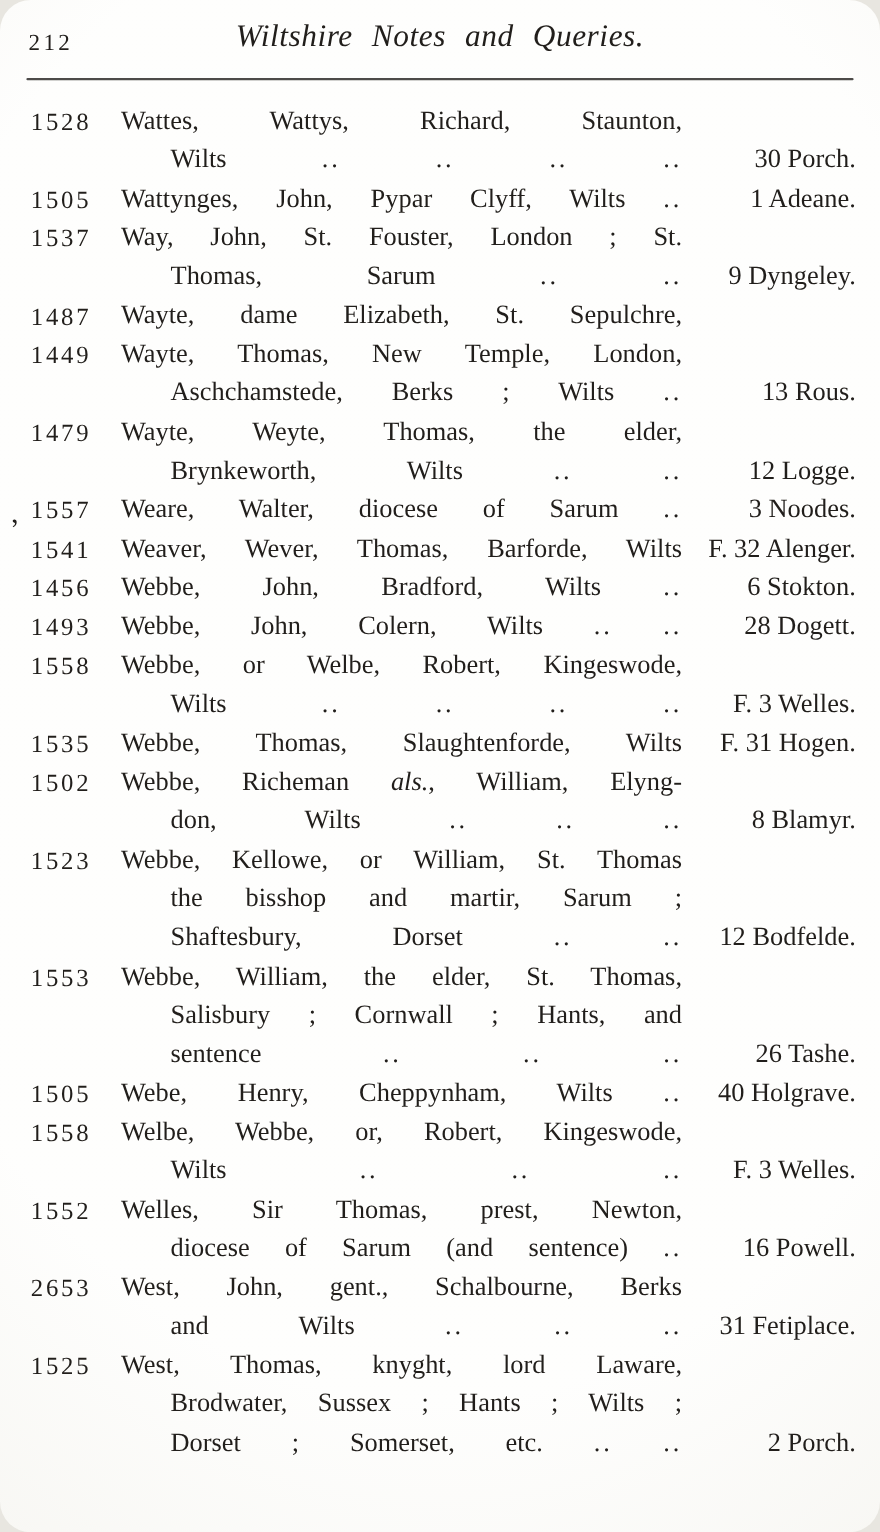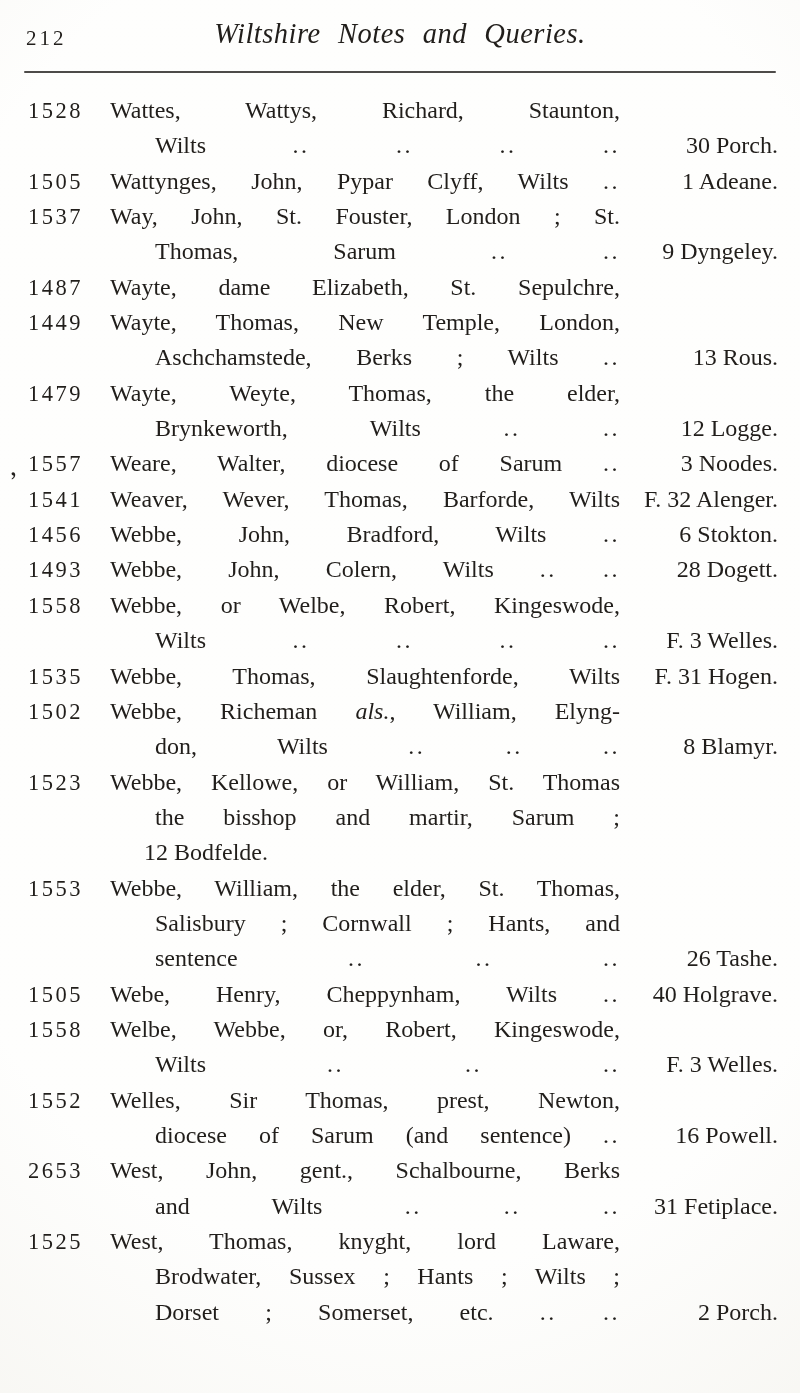--- a/index.html
+++ b/index.html
@@ -6,20 +6,21 @@
   .page {
     position: relative;
     width: 800px;
     height: 1393px;
     margin: 0 auto;
     background: var(--paper, #fcfcf9);
     background-image: radial-gradient(ellipse 120% 90% at 50% 42%, rgba(255,255,255,.65) 55%, rgba(222,218,206,.35) 100%);
     color: var(--ink, #211e1b);
     font-family: "Liberation Serif", "DejaVu Serif", serif;
     overflow: hidden;
+    border-radius: 28px;
   }
   .header { position: relative; height: 71px; }
   .page-num {
     position: absolute; left: 26px; top: 26px;
     font-size: 21px; letter-spacing: 3px;
   }
   .title {
     position: absolute; left: 0; right: 0; top: 18px; margin: 0;
     text-align: center;
     font-style: italic; font-weight: normal;
@@ -171,20 +172,21 @@
         <span class="text">Webbe, Kellowe, or William, St. Thomas</span>
         <span class="ref"></span>
       </div>
       <div class="line">
         <span class="year"></span>
         <span class="text indent">the bisshop and martir, Sarum ;</span>
         <span class="ref"></span>
       </div>
       <div class="line">
         <span class="year"></span>
+        <span class="text indent">Shaftesbury, Dorset <span class="dots">..</span> <span class="dots">..</span></span>
         <span class="ref">12 Bodfelde.</span>
       </div>
       <div class="line">
         <span class="year">1553</span>
         <span class="text">Webbe, William, the elder, St. Thomas,</span>
         <span class="ref"></span>
       </div>
       <div class="line">
         <span class="year"></span>
         <span class="text indent">Salisbury ; Cornwall ; Hants, and</span>

